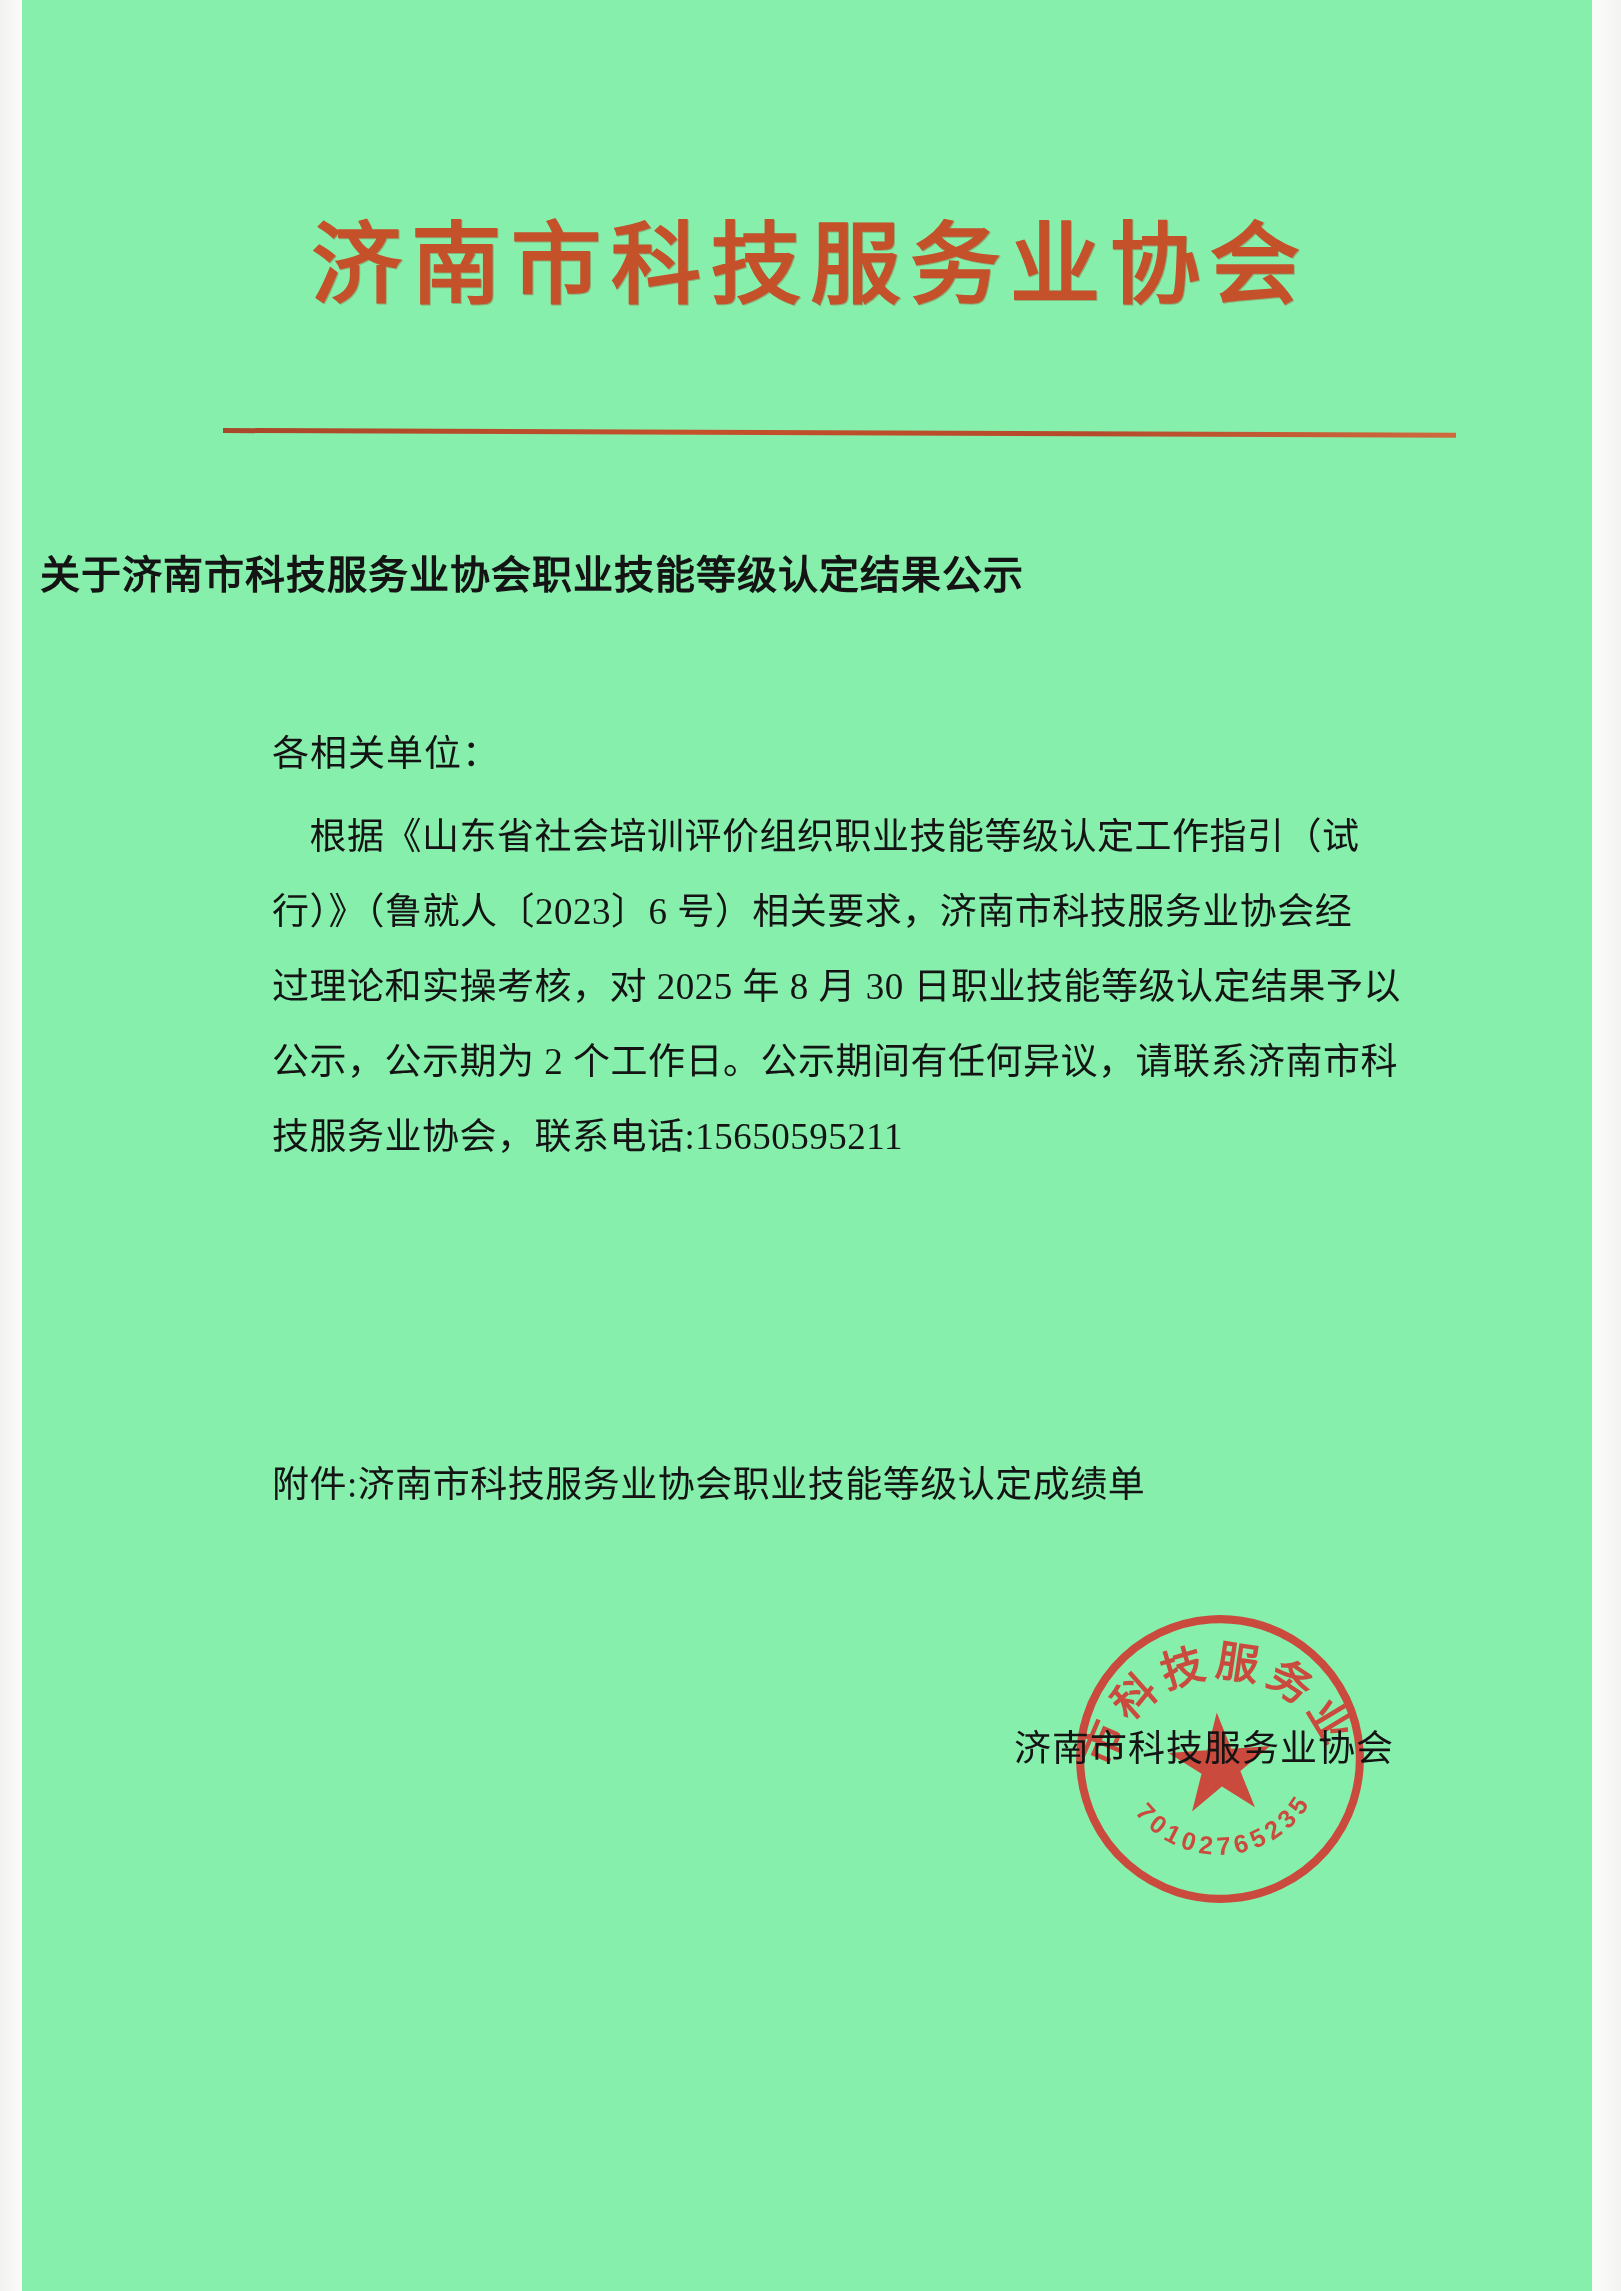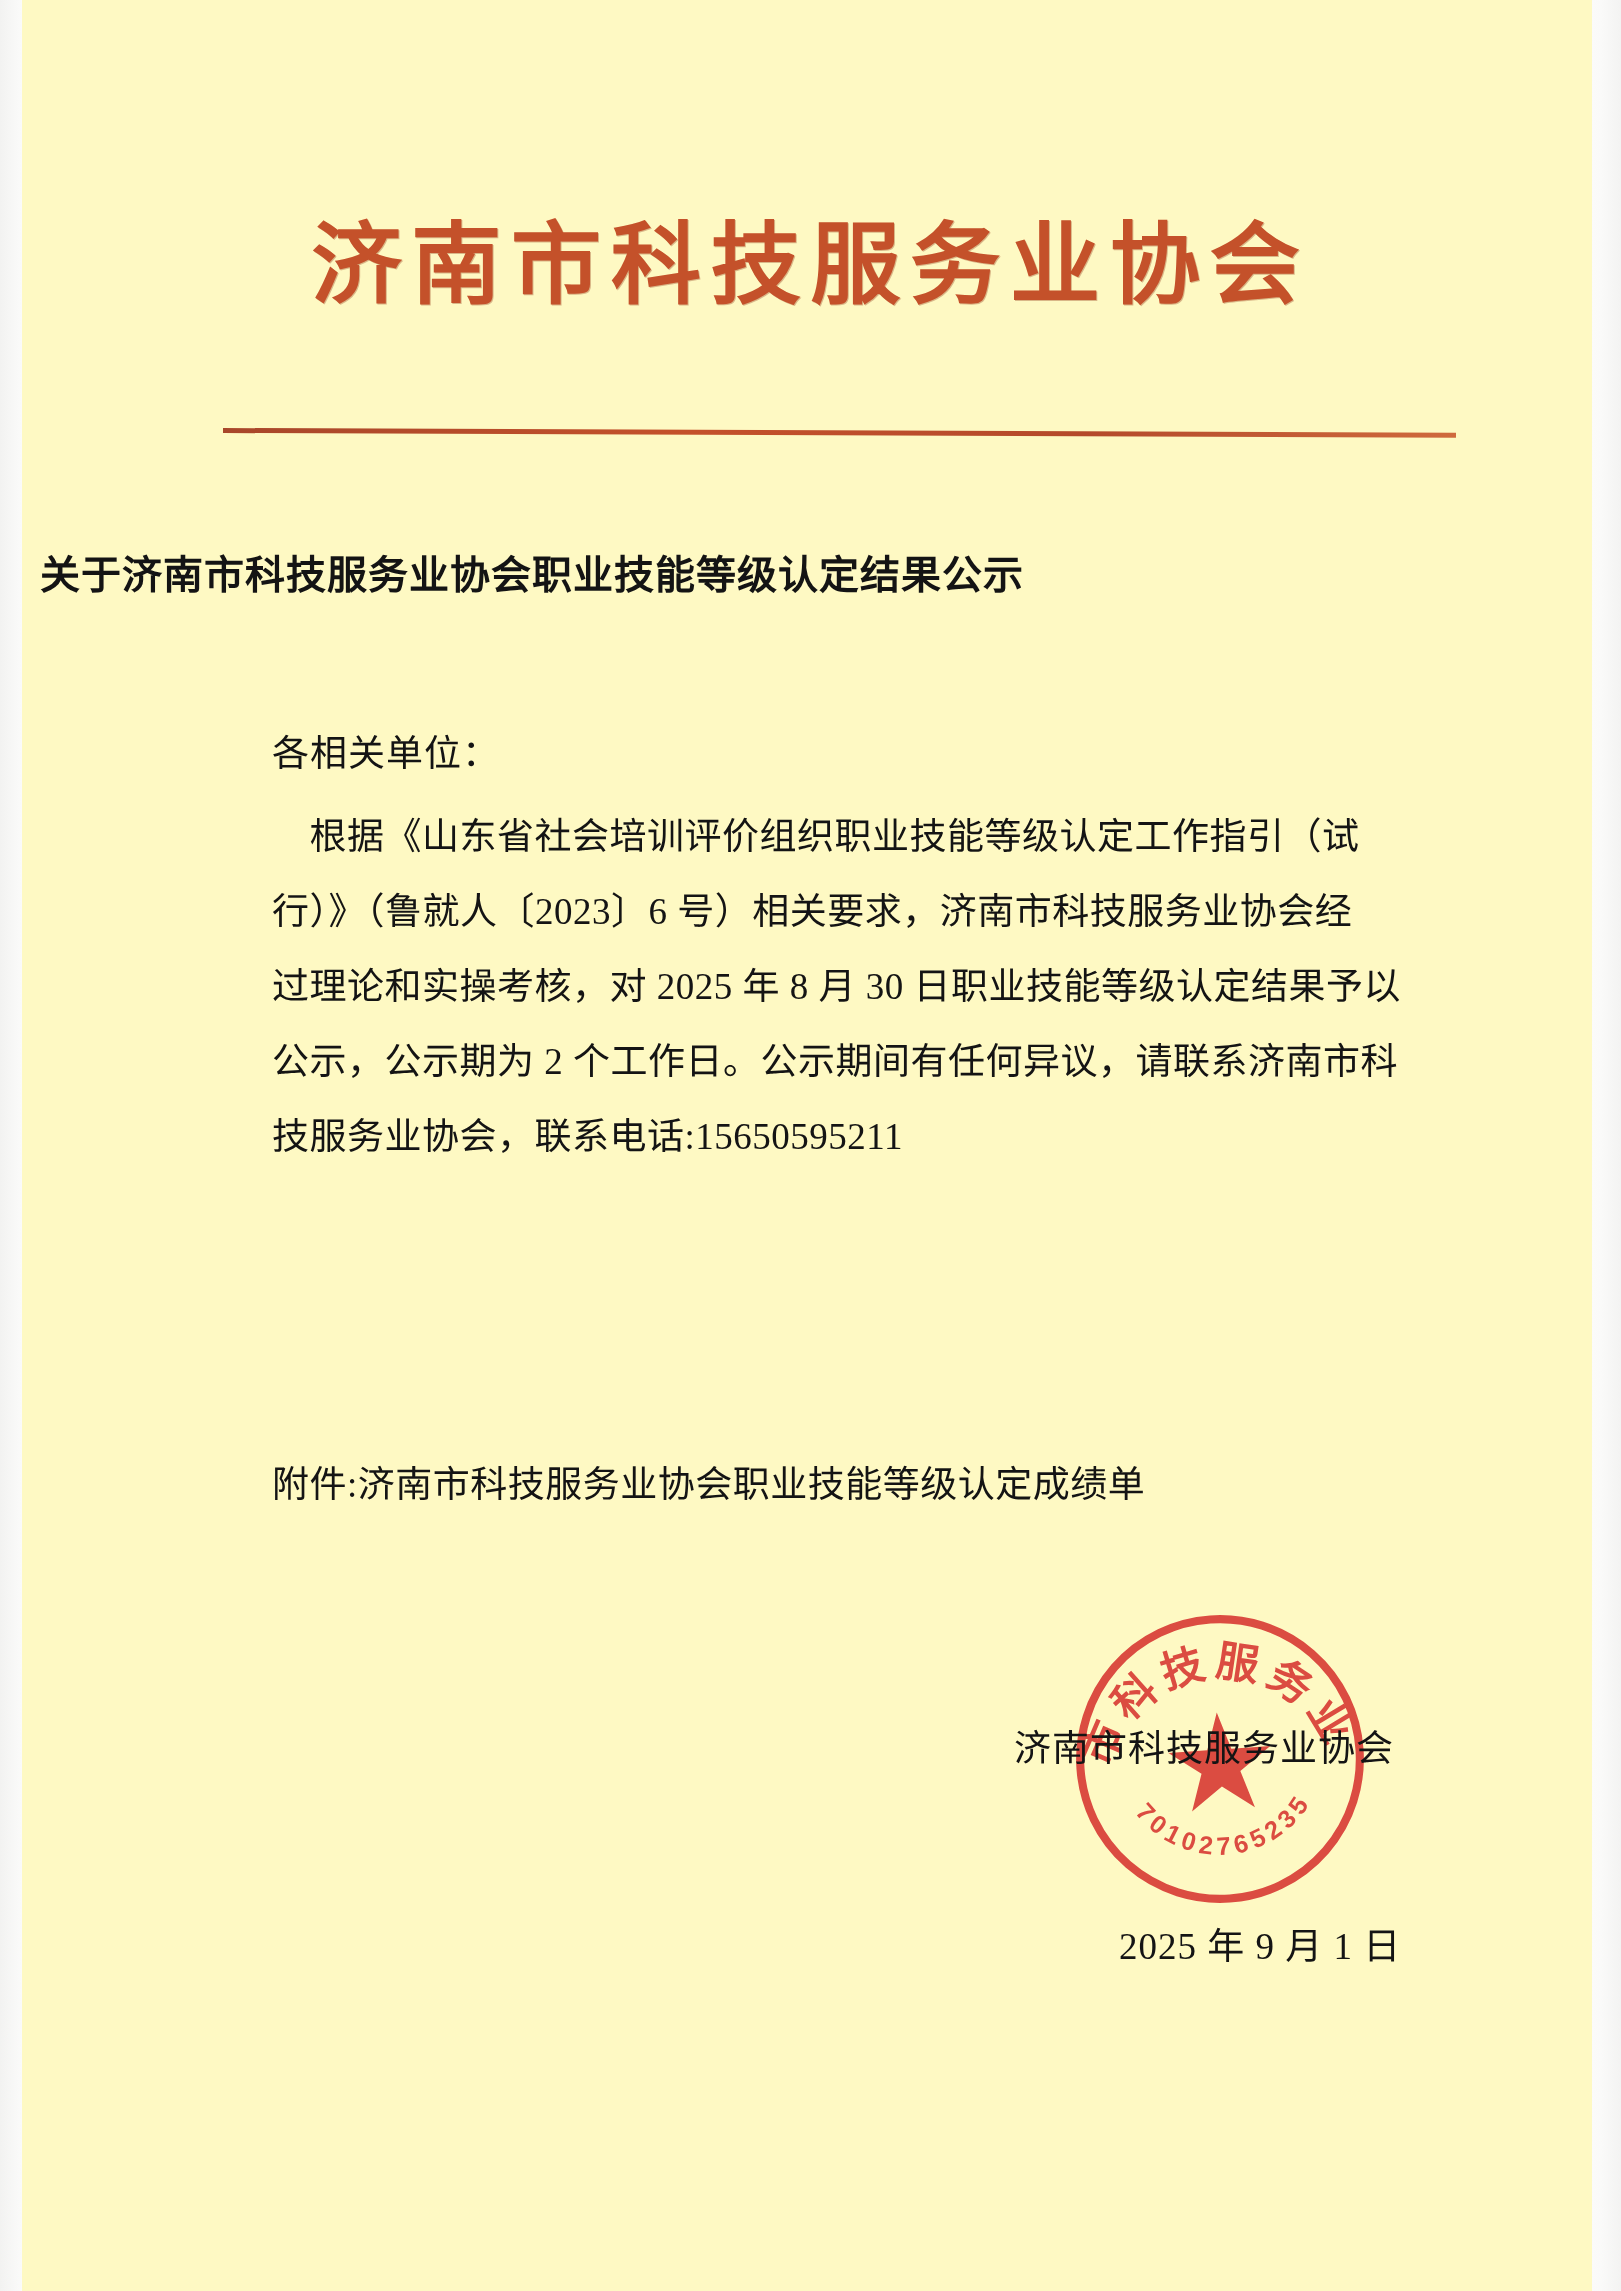--- a/index.html
+++ b/index.html
@@ -7,21 +7,21 @@
     margin: 0;
     padding: 0;
     background: #ffffff;
   }
 
   .page {
     position: relative;
     width: 1621px;
     height: 2292px;
     margin: 0 auto;
-    background: #fef9c3;
+    background: #86efac;
     font-family: "Liberation Serif", "DejaVu Serif", serif;
     color: #1d1d1d;
     overflow: hidden;
   }
 
   
   .scan-edge {
     position: absolute;
     left: 0; top: 0;
     width: 21.6px; height: 100%;
@@ -219,16 +219,15 @@
       </text>
       <text font-family="&quot;Liberation Sans&quot;, sans-serif" font-size="25" font-weight="600" fill="#d6302c" letter-spacing="5">
         <textPath href="#arcBottom" startOffset="50%" text-anchor="middle">3701027652358</textPath>
       </text>
       <polygon fill="#d6302c" points="150,104 161.9,140.6 200.4,140.6 169.2,163.2 181.1,199.8 150,177.2 118.9,199.8 130.8,163.2 99.6,140.6 138.1,140.6"></polygon>
     </svg>
   </div>
 
   <div class="signature">济南市科技服务业协会</div>
 
-  <div class="sign-date">2025 年 9 月 1 日</div>
 
 </div>
 
 
 </body></html>

